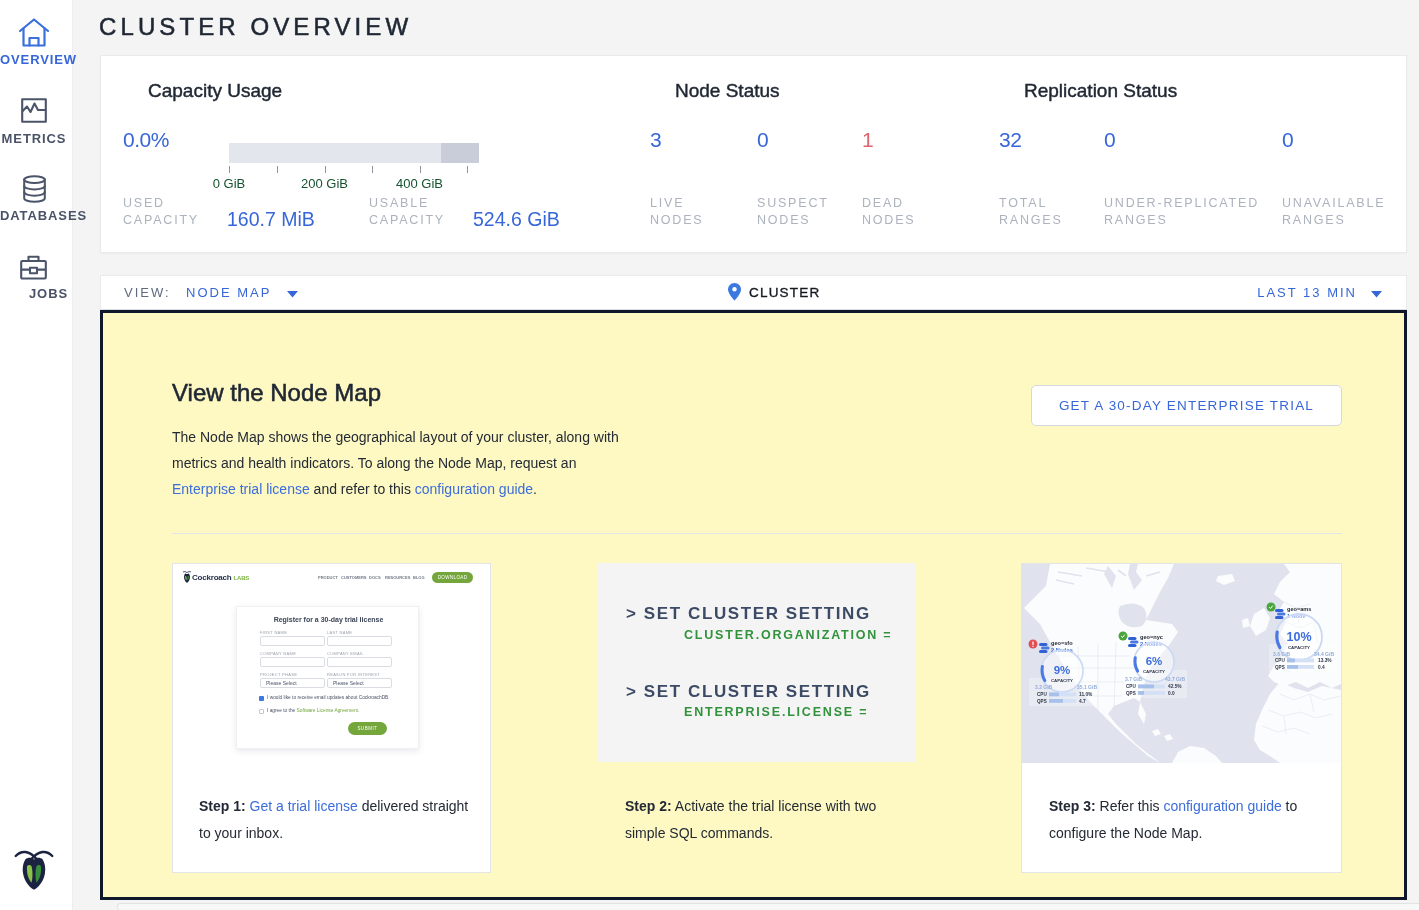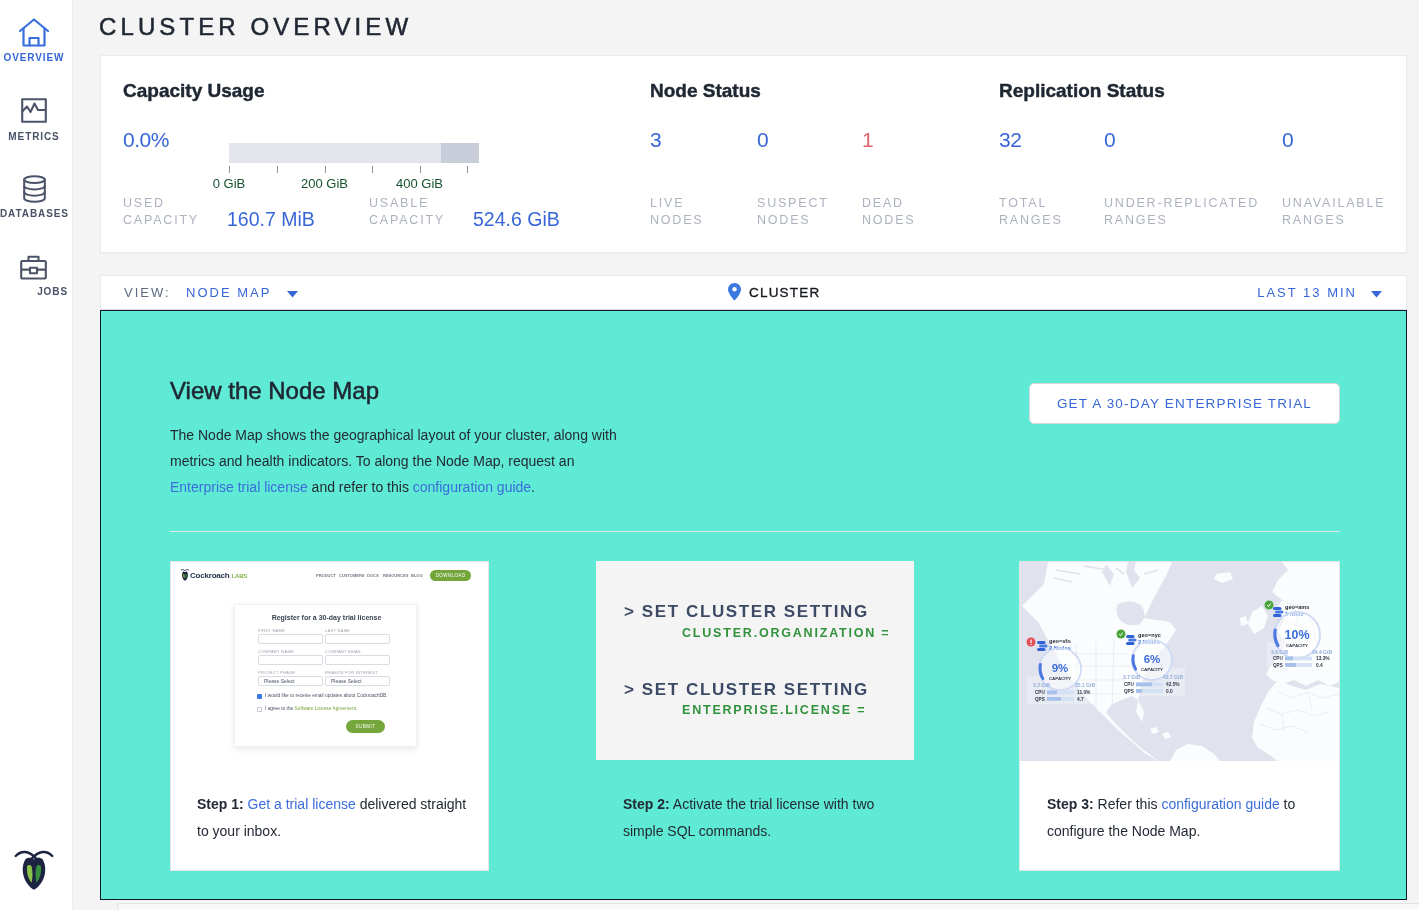--- a/index.html
+++ b/index.html
@@ -2,44 +2,44 @@
 <html><head>
 <meta charset="utf-8">
 <style>
   * { margin:0; padding:0; box-sizing:border-box; }
   html,body { width:1419px; height:910px; overflow:hidden; }
   body { font-family:"Liberation Sans", sans-serif; background:#f4f4f5; position:relative; color:#242a35; }
   .abs { position:absolute; }
 
   
   #sidebar { position:absolute; left:0; top:0; width:73px; height:910px; background:#fff; border-right:1px solid #ededf0; }
-  .navlabel { font-size:10px; font-weight:bold; letter-spacing:0.9px; color:#4a5268; }
+  .navlabel { font-size:13px; font-weight:bold; letter-spacing:0.9px; color:#4a5268; }
 
   
   #pagetitle { position:absolute; left:99px; top:13px; font-size:24px; font-weight:normal; -webkit-text-stroke:0.55px #1f2733; letter-spacing:4.1px; color:#1f2733; }
 
   
   #topcard { position:absolute; left:100px; top:55px; width:1307px; height:198px; background:#fff; border:1px solid #e9eaec; box-shadow:0 1px 2px rgba(0,0,0,0.03); }
-  .cardh { position:absolute; font-size:19px; font-weight:bold; -webkit-text-stroke:0.45px #1f2733; color:#1f2733; top:24px; }
+  .cardh { position:absolute; font-size:19px; font-weight:normal; -webkit-text-stroke:0.45px #1f2733; color:#1f2733; top:24px;margin-left:25px; }
   .bignum { position:absolute; top:72px; font-size:21px; color:#3766d8; line-height:1.1; letter-spacing:-0.5px; }
   .sublabel { position:absolute; top:139px; font-size:12.5px; letter-spacing:1.8px; color:#acb2be; line-height:17px; }
   .midnum { position:absolute; top:152px; font-size:19.5px; color:#3766d8; }
 
   
   #capbar { position:absolute; left:128px; top:87px; width:250px; height:20px; background:#e4e6ee; }
   #capbar .dark { position:absolute; right:0; top:0; width:38px; height:20px; background:#c9cdd9; }
   .tick { position:absolute; top:110px; width:1px; height:7px; background:#90949f; }
   .ticklabel { position:absolute; top:120px; font-size:13px; color:#14532d; transform:translateX(-50%); white-space:nowrap; }
 
   
   #viewbar { position:absolute; left:100px; top:275px; width:1307px; height:35px; background:#fff; border:1px solid #e9eaec; border-bottom:1px solid #dcdde1; }
   .vlabel { font-size:13px; letter-spacing:2px; }
 
   
-  #panel { position:absolute; left:100px; top:310px; width:1307px; height:590px; background:#5eead4; border:1px solid #0f172a; }
+  #panel { position:absolute; left:100px; top:310px; width:1307px; height:590px; background:#fef9c3; border:3px solid #0f172a; }
   #panelh { position:absolute; left:69px; top:66px; font-size:24px; font-weight:normal; -webkit-text-stroke:0.55px #1f2733; color:#1f2733; }
   .ptext { position:absolute; left:69px; font-size:14px; color:#242a35; }
   a.blue { color:#3b6ddb; text-decoration:none; }
   #trialbtn { position:absolute; left:928px; top:72px; width:311px; height:41px; border:1px solid #d4d7de; border-radius:5px; background:#fff; color:#3766d8; font-size:13.5px; letter-spacing:1.2px; text-align:center; line-height:39px; }
   #divider { position:absolute; left:69px; top:220px; width:1170px; height:1px; background:#e3e4e8; }
 
   .stepcap { position:absolute; font-size:14px; color:#242a35; line-height:26.5px; }
   .stepcap b { font-weight:bold; }
 
   

